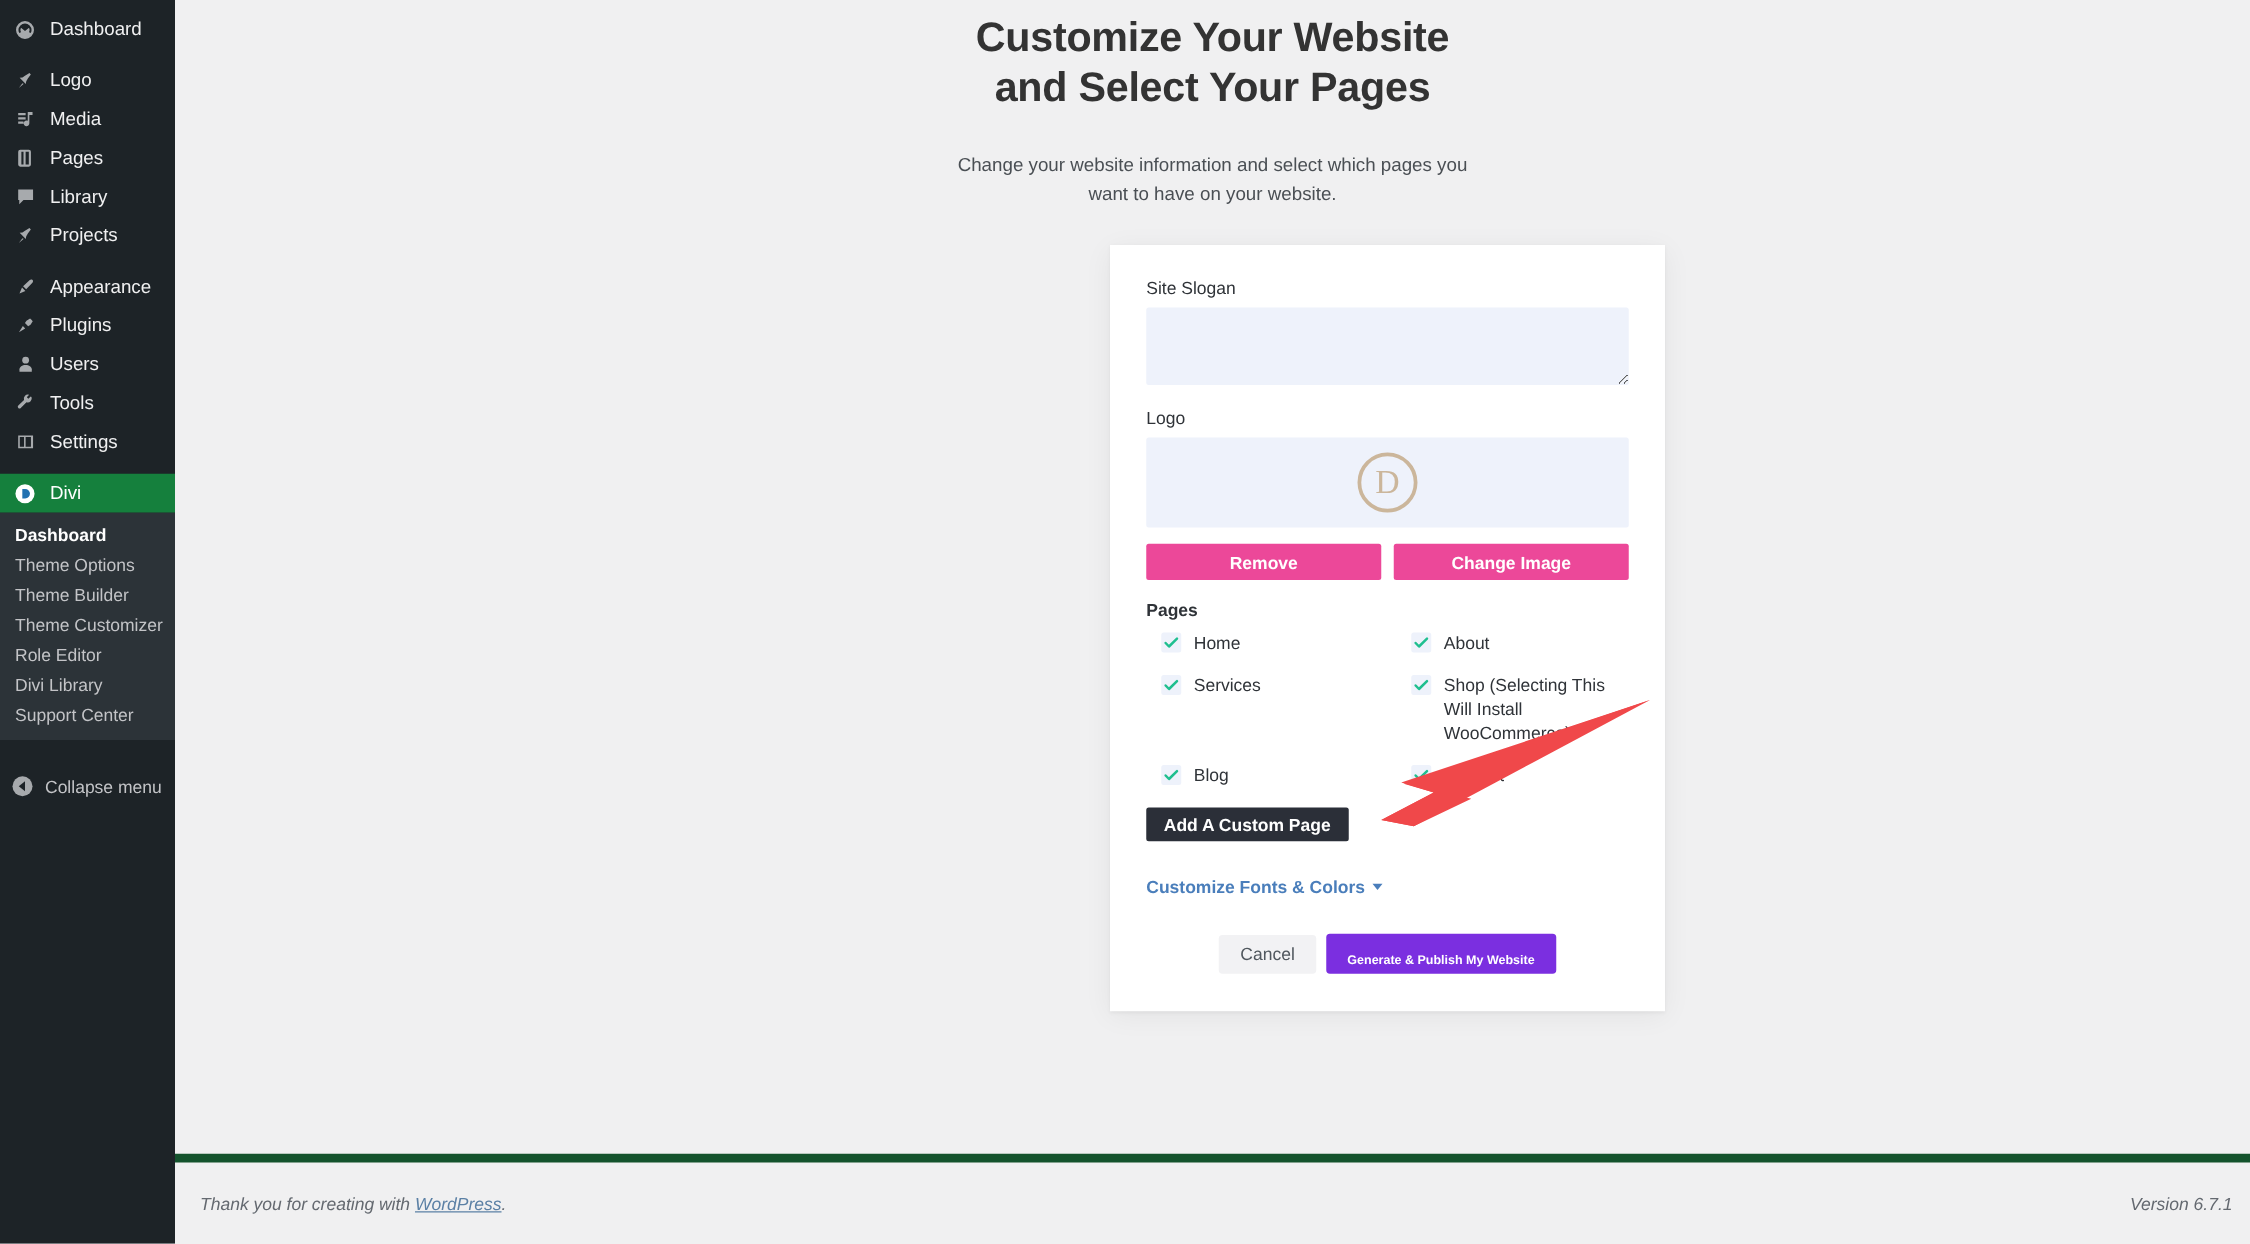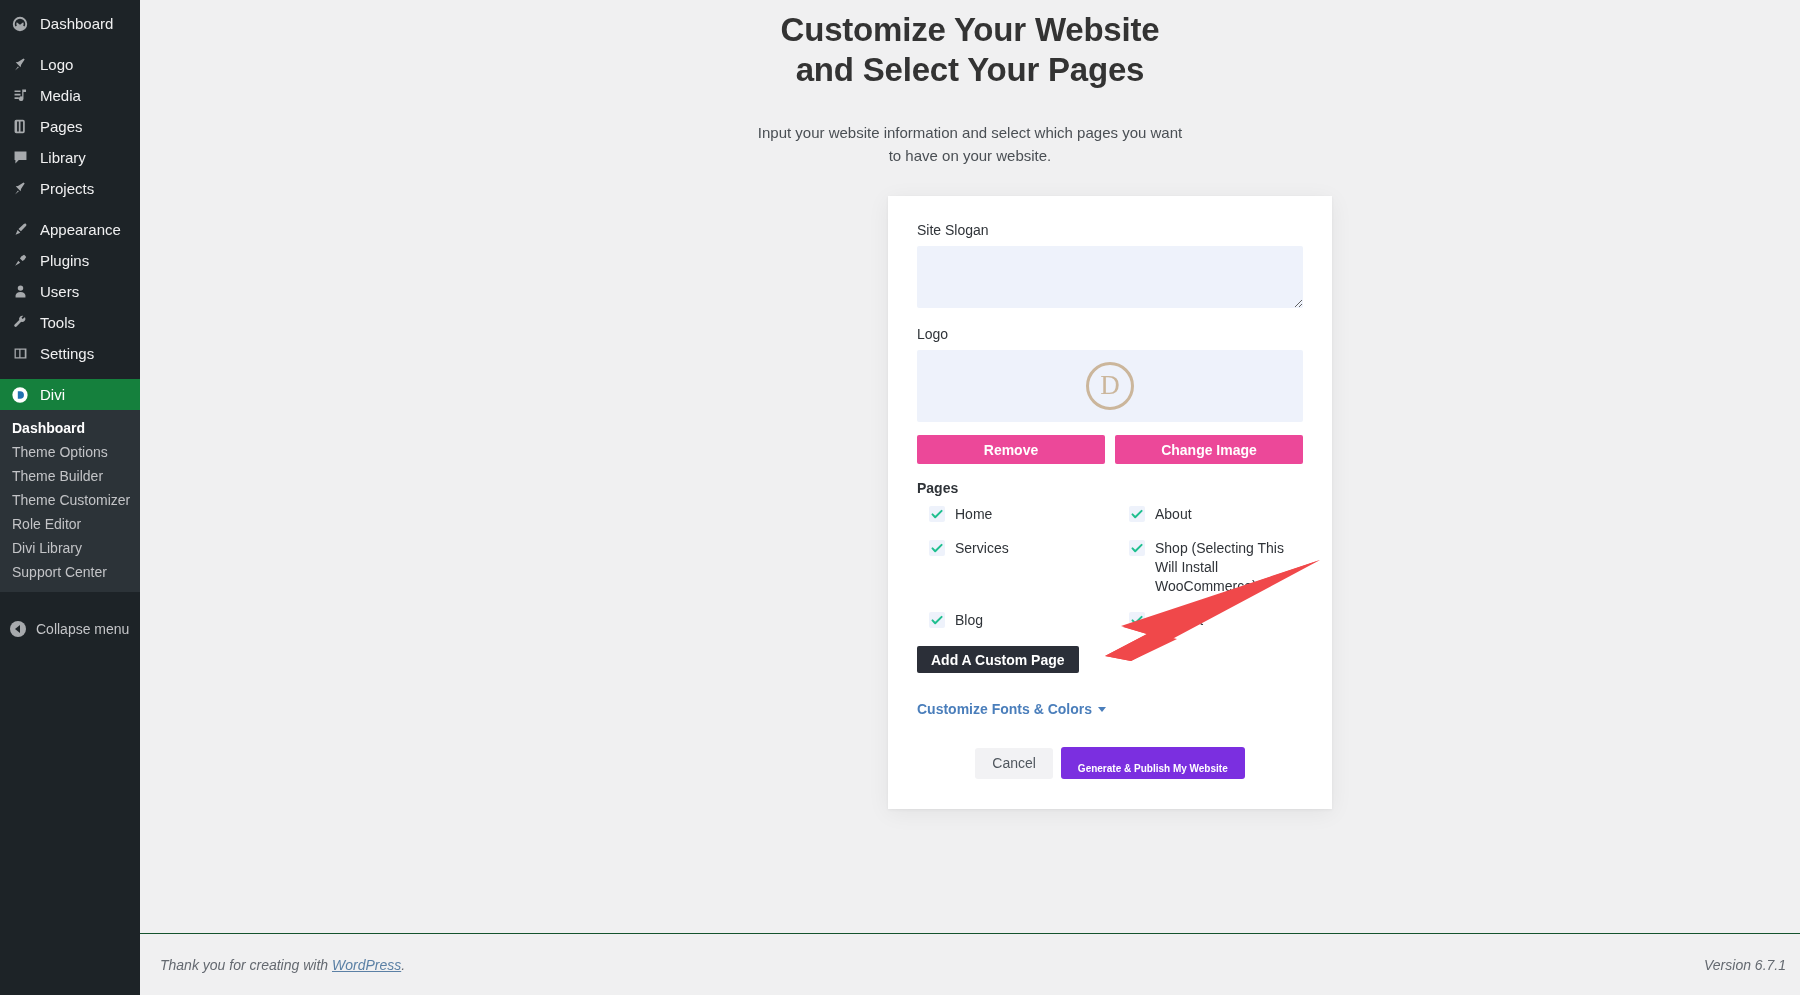--- a/index.html
+++ b/index.html
@@ -307,22 +307,22 @@
     width: 290px;
     height: 120px;
     pointer-events:none;
     z-index: 40;
   }
 
   
   .admin-footer {
     position:absolute;
     left:0; right:0; bottom:0;
-    height: 62px;
-    border-top: 1px solid #14532d;
+    height: 72px;
+    border-top: 7px solid #14532d;
     background:#f0f0f1;
     display:flex;
     align-items:center;
     justify-content:space-between;
     padding: 0 20px 0 20px;
     font-size: 14px;
     color:#646970;
   }
   .admin-footer .left { font-style: italic; }
   .admin-footer .left a { color:#5b80a5; }
@@ -466,21 +466,21 @@
           <span></span>
         </span>
       <span>Collapse menu</span>
     </div>
   </div>
 
   <div class="content">
 
     <div class="page-head">
       <h1 class="page-title">Customize Your Website and Select Your Pages</h1>
-      <p class="page-sub">Input your website information and select which pages you want to have on your website.</p>
+      <p class="page-sub">Change your website information and select which pages you want to have on your website.</p>
     </div>
 
     <div class="card">
 
 
       <div class="field">
         <label class="field-label">Site Slogan</label>
         <textarea class="textarea-input" placeholder="" style=""></textarea>
       </div>
 

